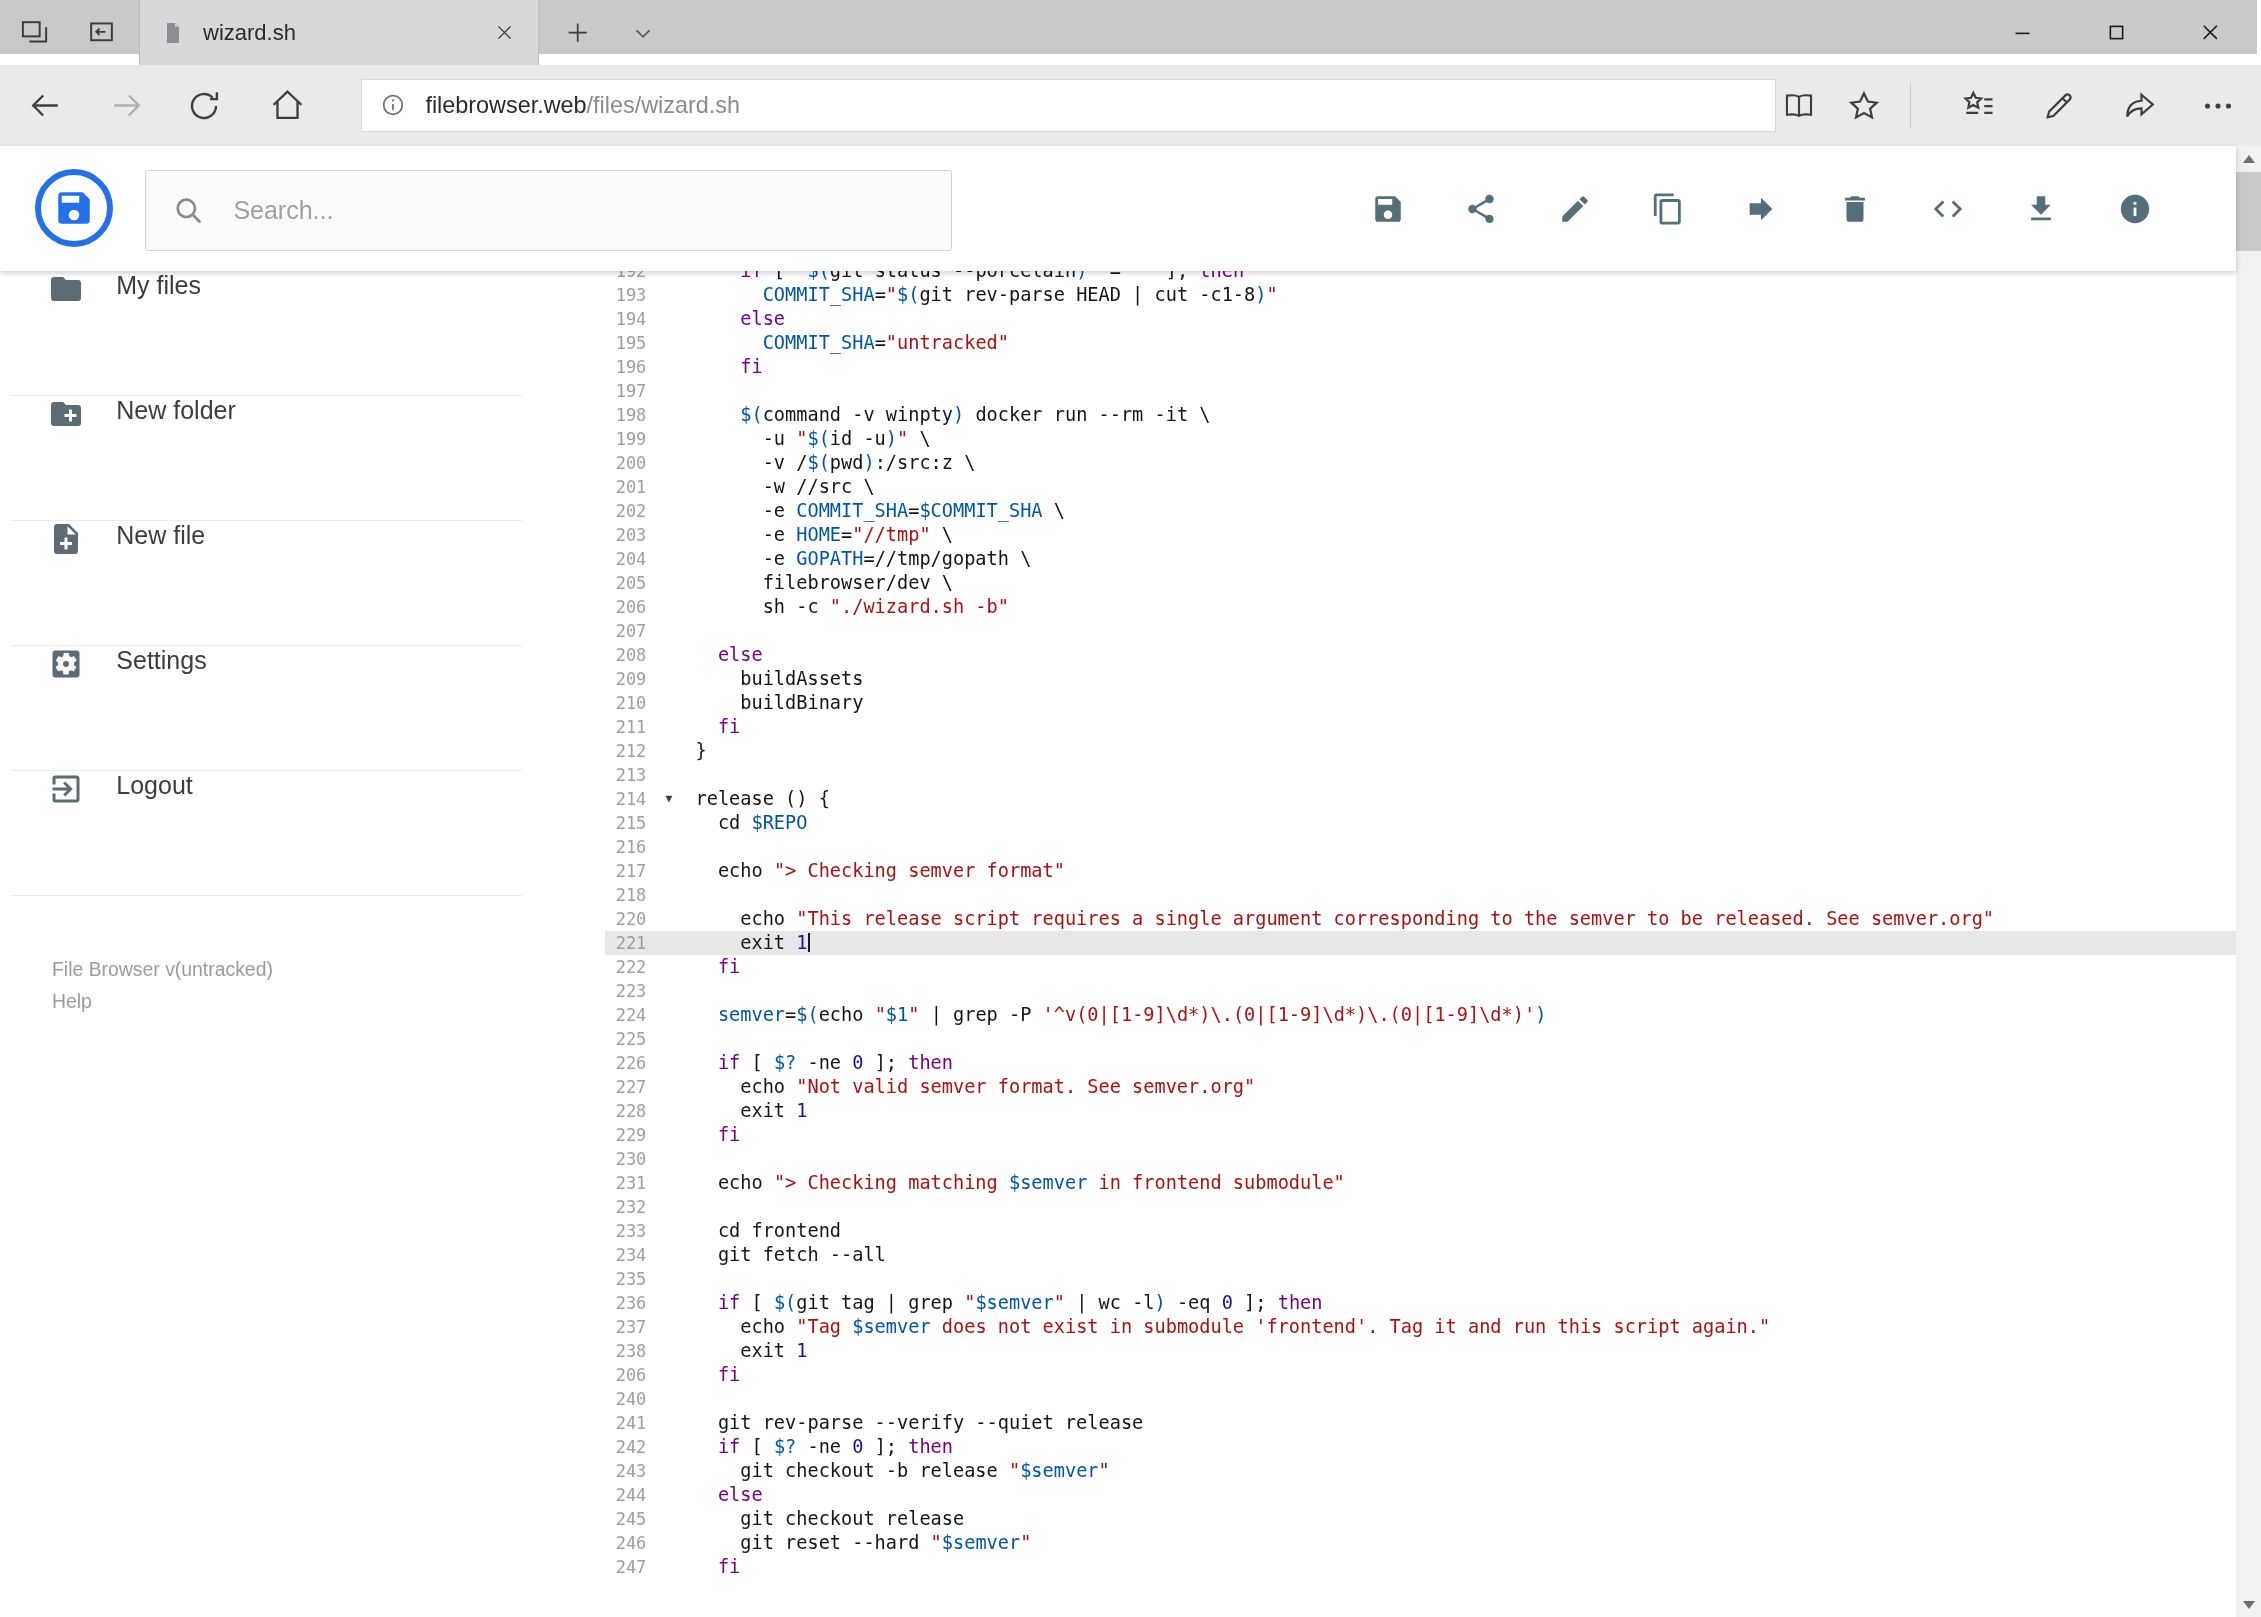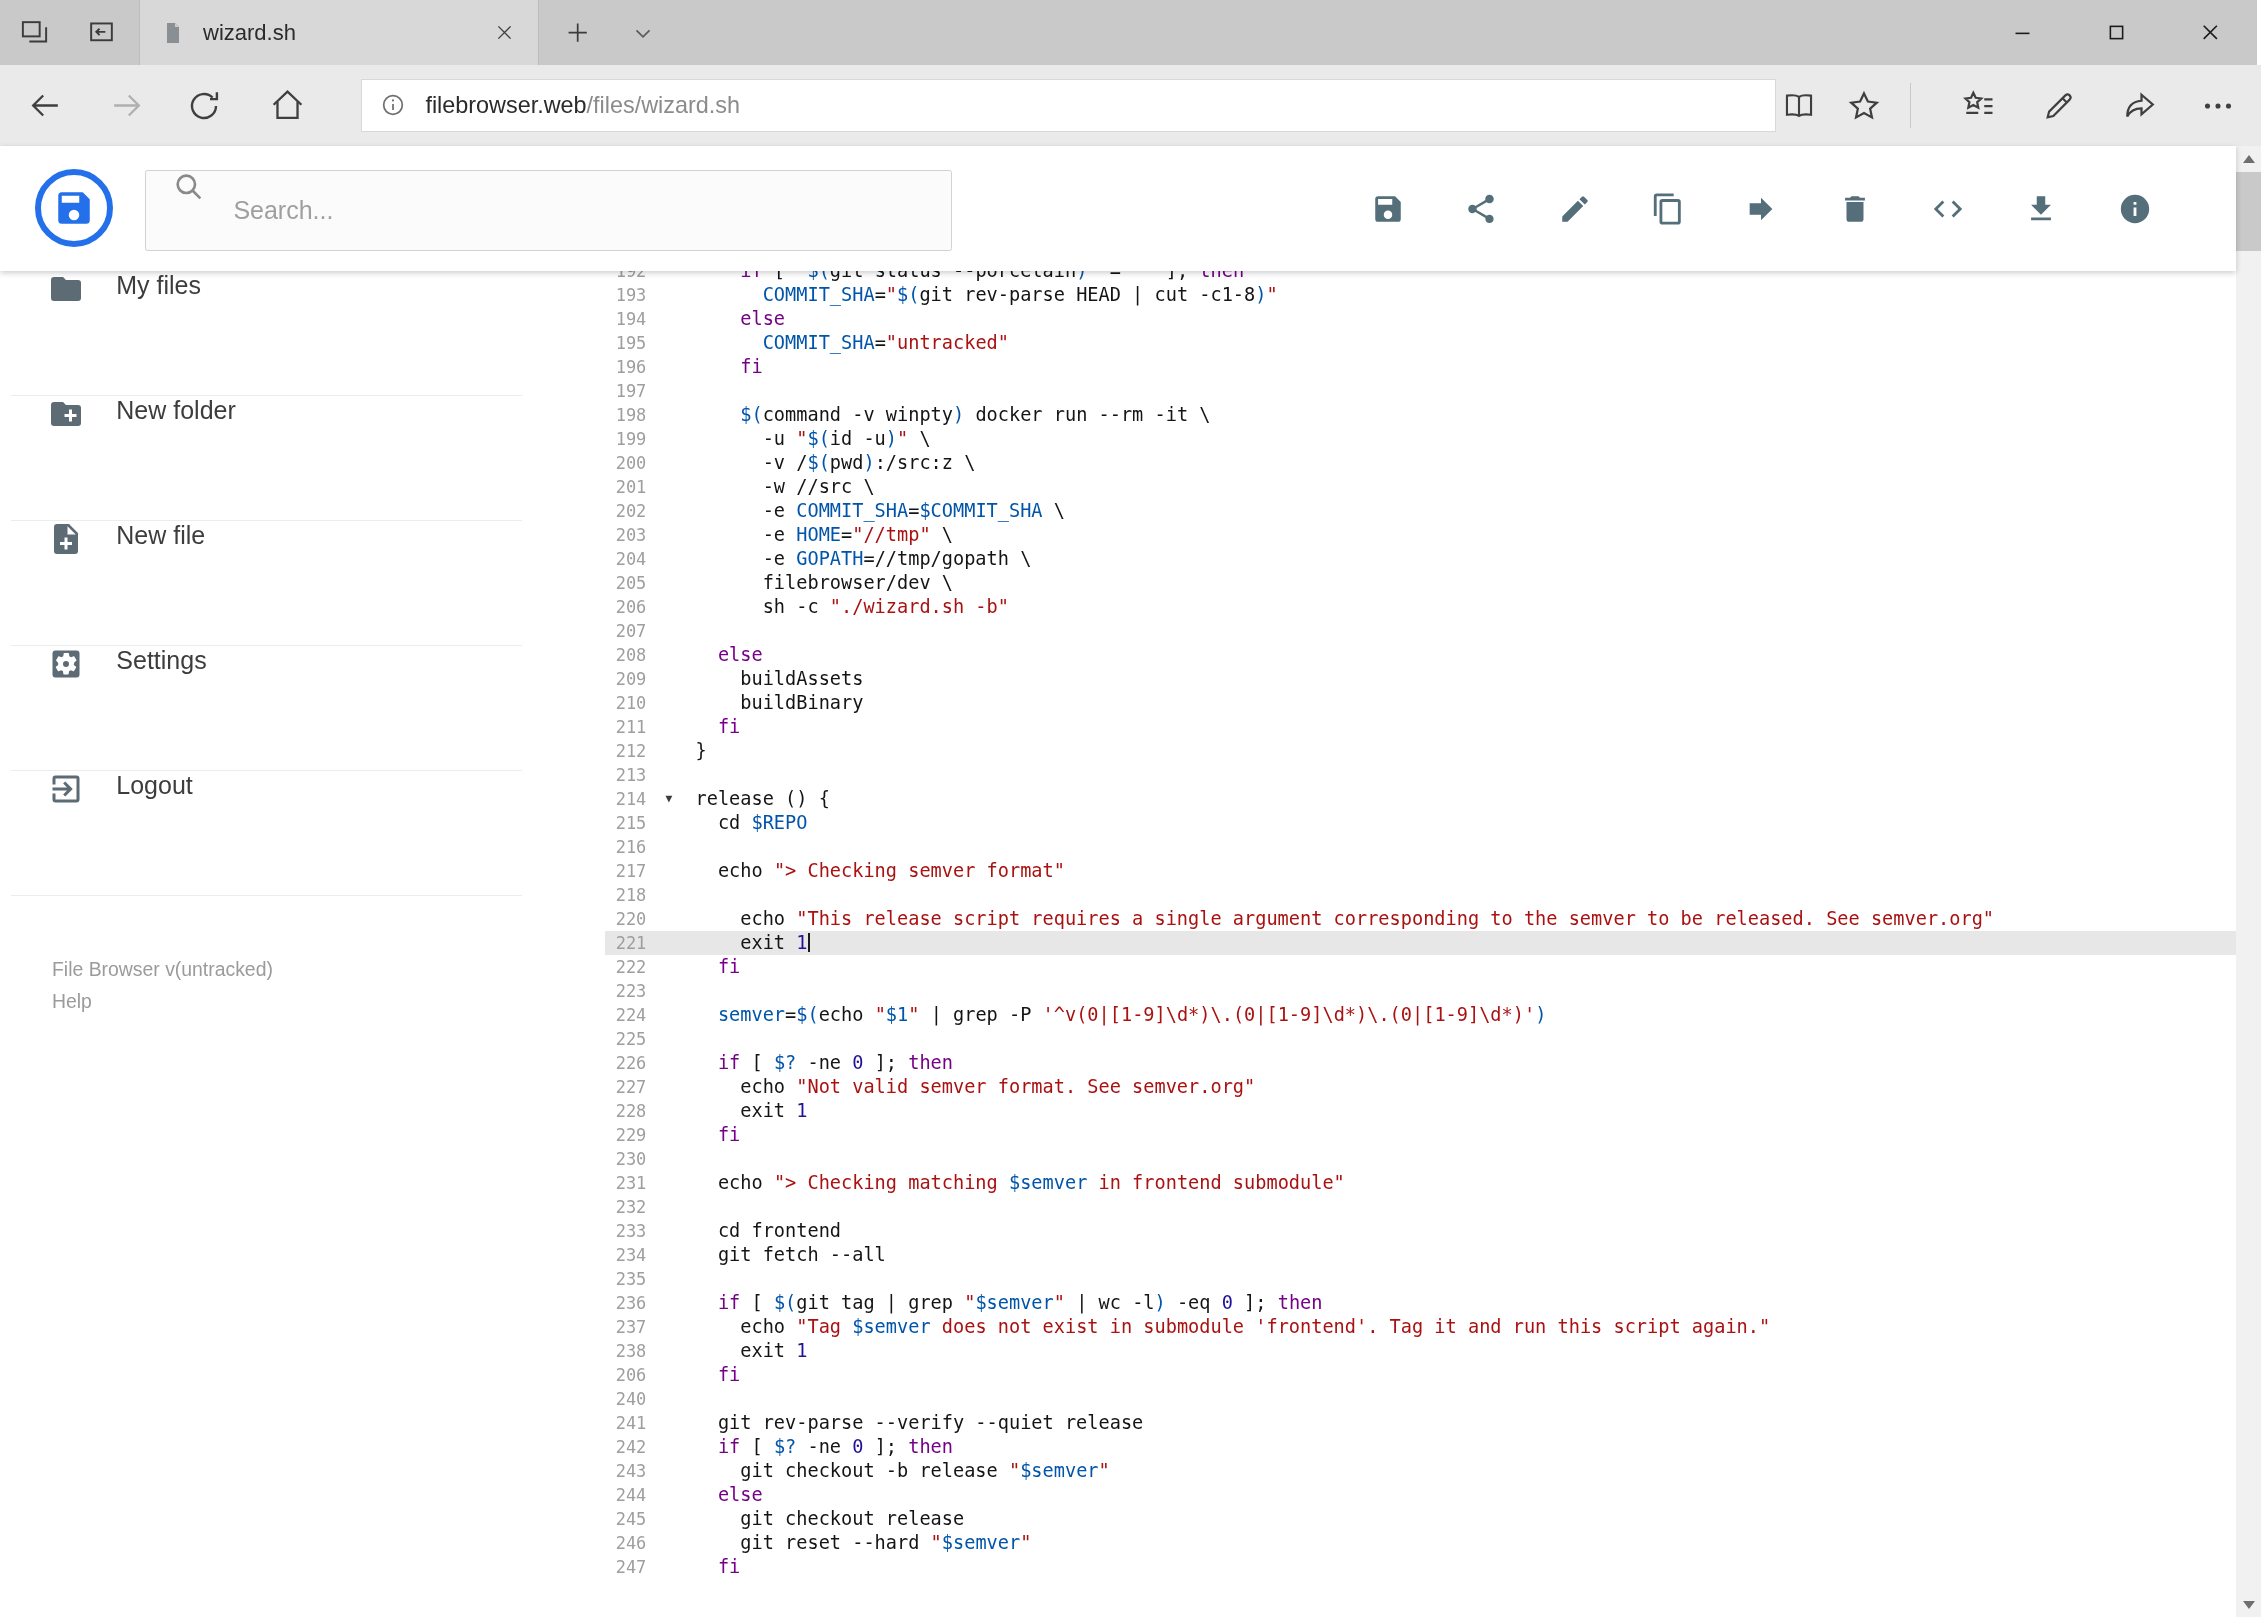--- a/index.html
+++ b/index.html
@@ -2,21 +2,21 @@
 <html style="font-size:13px"><head>
 <meta charset="utf-8">
 <style>
   html,body{margin:0;padding:0;}
   body{
     width:2261px;height:1617px;overflow:hidden;position:relative;
     background:#fff;font-family:"Liberation Sans",sans-serif;
     -webkit-font-smoothing:antialiased;
   }
   
-  .tabbar{position:absolute;top:0;left:0;right:4px;height:65px;background:#c9c9c9;}
+  .tabbar{position:absolute;top:0;left:0;right:4px;height:54px;background:#c9c9c9;}
   .tab-left-icons{position:absolute;left:19.4px;top:0;height:65px;display:flex;align-items:center;gap:36px;}
   .tbtn svg{display:block;}
   .tab{position:absolute;left:139px;top:0;width:400px;height:65px;background:#d8d8d8;
        border-left:0.8px solid #bdbdbd;border-right:0.8px solid #bdbdbd;display:flex;align-items:center;box-sizing:border-box;}
   .tab-title{margin-left:18px;font-size:22px;color:#2b2b2b;flex:1;white-space:nowrap;overflow:hidden;}
   .tab-favicon{margin-left:21px;display:flex;}
   .tab-close{margin-right:18px;display:flex;padding:4.8px;}
   .newtab{position:absolute;left:555px;top:0;width:45px;height:65px;display:flex;align-items:center;justify-content:center;}
   .tabchev{position:absolute;left:620px;top:0;width:45px;height:65px;display:flex;align-items:center;justify-content:center;}
   .win-controls{position:absolute;right:0;top:0;height:65px;display:flex;}
@@ -30,21 +30,21 @@
   .url{margin-left:19.4px;font-size:23.4px;white-space:nowrap;}
   .url .host{color:#2b2b2b;}
   .url .path{color:#8b8b8b;}
   .nav-sep{position:absolute;left:1910px;top:18px;width:0.8px;height:45px;background:#c9c9c9;}
   
   .app-header{position:absolute;top:146px;left:0;right:25px;height:125px;background:#fff;
               box-shadow:0 2.4px 5.7px rgba(0,0,0,0.2);z-index:10;}
   .logo{position:absolute;left:35px;top:23.4px;width:78px;height:78px;border-radius:50%;
         border:6.5px solid #2470ea;box-sizing:border-box;background:#fff;display:flex;align-items:center;justify-content:center;}
   .searchbox{position:absolute;left:145px;top:24px;width:807px;height:81px;background:#fbfbfb;
-             border:0.8px solid #d2d2d2;border-radius:2.4px;box-sizing:border-box;display:flex;}
+             border:0.8px solid #d2d2d2;border-radius:2.4px;box-sizing:border-box;display:flex;align-items:center;}
   .searchbox svg{margin-left:27.4px;flex:none;}
   .searchbox input{flex:1;margin-left:26px;border:none;outline:none;background:transparent;
                    font-family:"Liberation Sans",sans-serif;font-size:25px;color:#444;}
   .searchbox input::placeholder{color:#9f9f9f;}
   .header-actions{position:absolute;right:81px;top:0;height:125px;display:flex;align-items:center;gap:53px;}
   .hact{display:flex;padding:3.2px;}
   
   .sidebar{position:absolute;left:0;top:271px;width:533px;bottom:0;background:#fff;}
   .side-item{height:125px;margin:0 11.3px;padding-left:37px;display:flex;align-items:flex-start;
              border-bottom:0.8px solid #ececec;box-sizing:border-box;}

